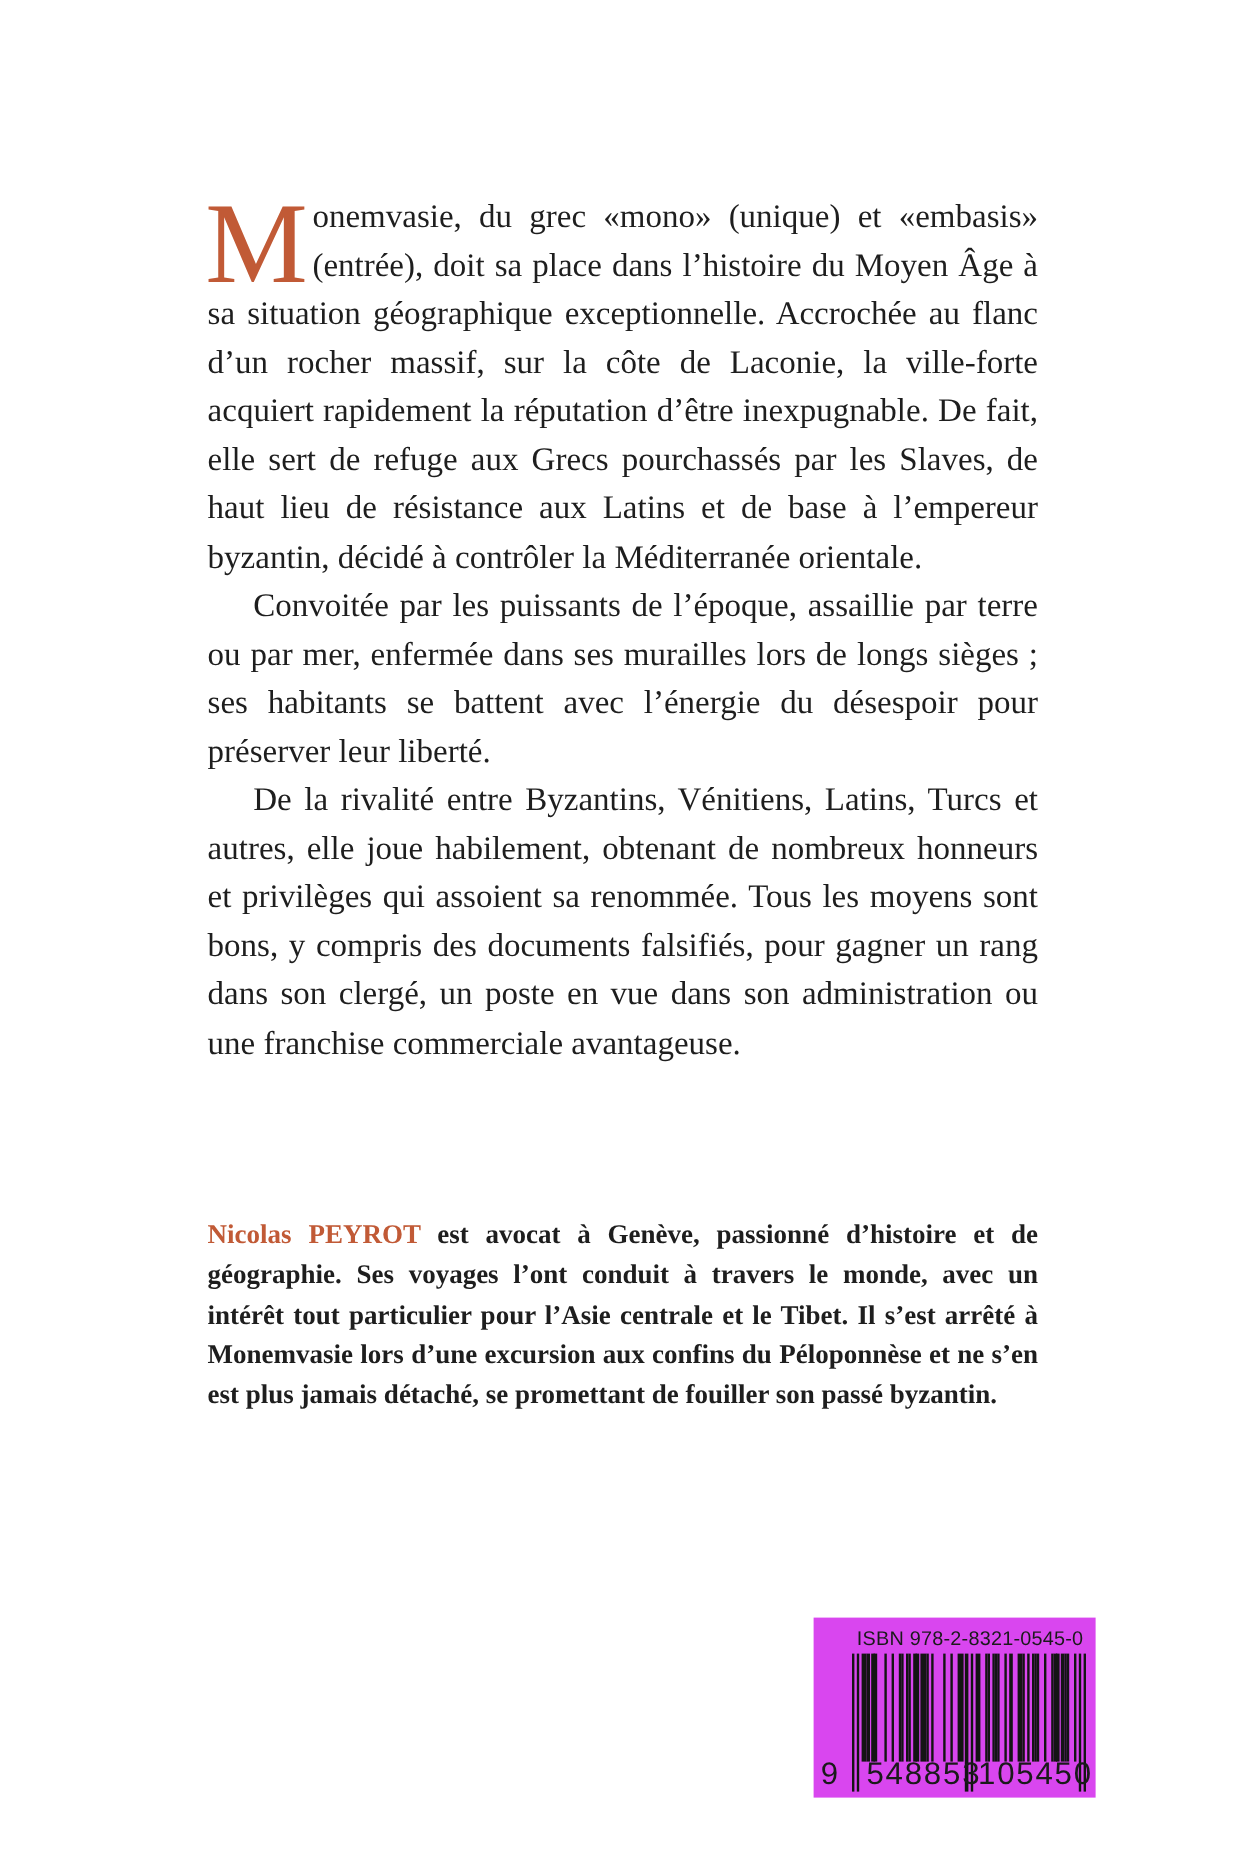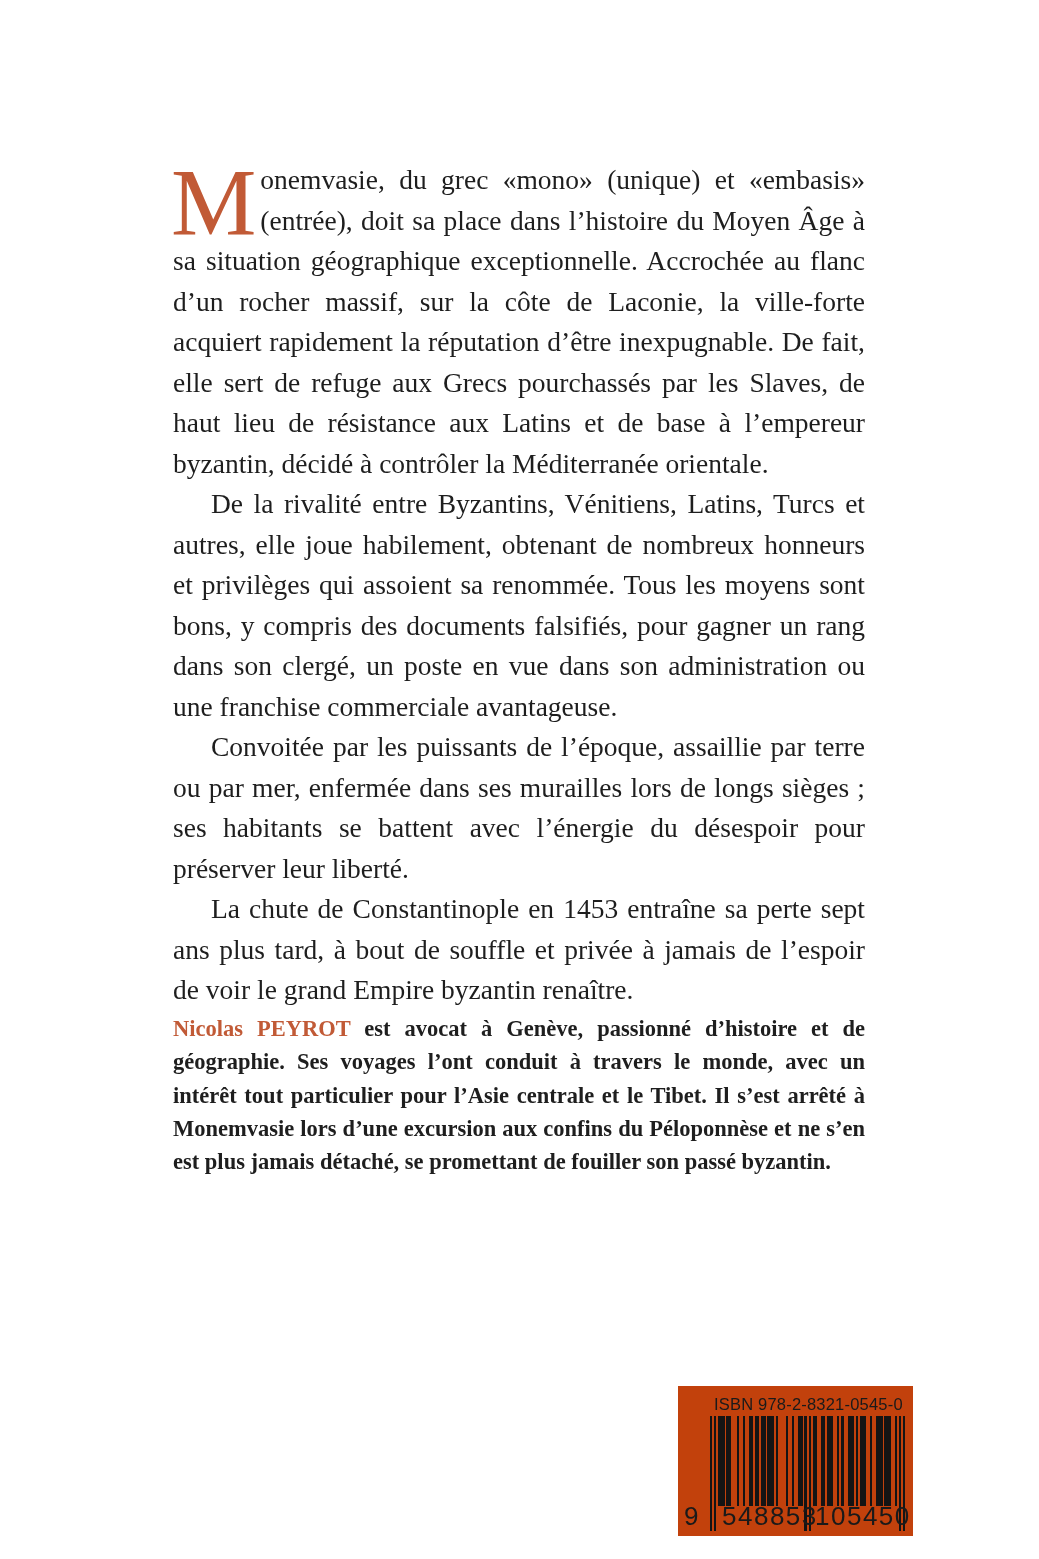--- a/index.html
+++ b/index.html
@@ -18,44 +18,43 @@
     margin: 6px 4px 0 -2px; padding: 0; font-family: "Liberation Serif", "DejaVu Serif", serif;
   }
   .bio-block {
     position: absolute; left: 173px; top: 1012px; width: 692px;
     font-family: "Liberation Serif", "DejaVu Serif", serif;
     font-size: 22.5px; line-height: 33.3px; color: #1e1e1e;
     text-align: justify; text-align-last: left; font-weight: bold;
   }
   .author-name { color: #c15a36; }
   .barcode-box {
-    position: absolute; left: 678px; top: 1386px; width: 235px; height: 150px; background: #c2410c;
+    position: absolute; left: 678px; top: 1348px; width: 235px; height: 150px; background: #d946ef;
   }
   .isbn-label {
     position: absolute; left: 36px; top: 9px;
     font-family: "Liberation Sans", "DejaVu Sans", sans-serif;
     font-size: 16.5px; color: #1a1a1a; letter-spacing: 0.2px; white-space: nowrap;
   }
   .bars { position: absolute; left: 32px; top: 30px; width: 195px; height: 115px; }
   .bar { position: absolute; top: 0; background: #141414; }
   .ean-digits {
     position: absolute; top: 116px; font-family: "Liberation Sans", "DejaVu Sans", sans-serif;
     font-size: 26px; color: #1a1a1a; white-space: nowrap; line-height: 28px;
   }
 </style>
 </head>
 <body>
 
 <div class="page">
 
   <div class="text-block">
     <p class="para"><span class="dropcap">M</span><span>onemvasie, du grec «mono» (unique) et «embasis» (entrée), doit sa place dans l’histoire du Moyen Âge à sa situation géographique exceptionnelle. Accrochée au flanc d’un rocher massif, sur la côte de Laconie, la ville-forte acquiert rapidement la réputation d’être inexpugnable. De fait, elle sert de refuge aux Grecs pourchassés par les Slaves, de haut lieu de résistance aux Latins et de base à l’empereur byzantin, décidé à contrôler la Méditerranée orientale.</span></p>
+    <p class="para indent">Convoitée par les puissants de l’époque, assaillie par terre ou par mer, enfermée dans ses murailles lors de longs sièges ; ses habitants se battent avec l’énergie du désespoir pour préserver leur liberté.</p>
     <p class="para indent">De la rivalité entre Byzantins, Vénitiens, Latins, Turcs et autres, elle joue habilement, obtenant de nombreux honneurs et privilèges qui assoient sa renommée. Tous les moyens sont bons, y compris des documents falsifiés, pour gagner un rang dans son clergé, un poste en vue dans son administration ou une franchise commerciale avantageuse.</p>
-    <p class="para indent">Convoitée par les puissants de l’époque, assaillie par terre ou par mer, enfermée dans ses murailles lors de longs sièges ; ses habitants se battent avec l’énergie du désespoir pour préserver leur liberté.</p>
-    <p class="para indent">La chute de Constantinople en 1453 entraîne sa perte sept ans plus tard, à bout de souffle et privée à jamais de l’espoir de voir le grand Empire byzantin renaître.</p>
   </div>
 
   <div class="bio-block"><span class="author-name">Nicolas PEYROT</span><span> est avocat à Genève, passionné d’histoire et de géographie. Ses voyages l’ont conduit à travers le monde, avec un intérêt tout particulier pour l’Asie centrale et le Tibet. Il s’est arrêté à Monemvasie lors d’une excursion aux confins du Péloponnèse et ne s’en est plus jamais détaché, se promettant de fouiller son passé byzantin.</span></div>
 
   <div class="barcode-box">
     <div class="isbn-label">ISBN  978-2-8321-0545-0</div>
     <div class="bars" id="bars">
         <div class="bar" style="left: 0px; width: 2.2px; height: 115px;"></div>
         <div class="bar" style="left: 4.11px; width: 2.2px; height: 115px;"></div>
         <div class="bar" style="left: 8.21px; width: 2.2px; height: 90px;"></div>

